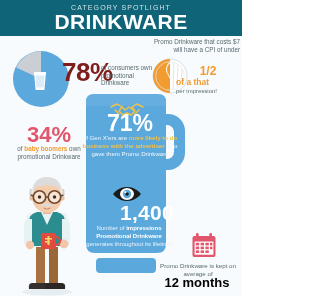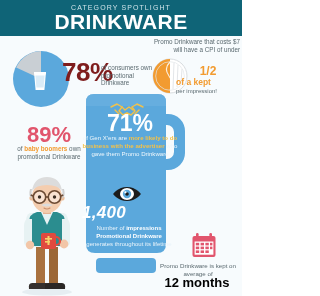--- a/index.html
+++ b/index.html
@@ -80,24 +80,23 @@
   }
   .stat71-cap{
     position:absolute;left:78px;top:134px;width:104px;text-align:center;
     color:#eef7fc;font-size:6.1px;line-height:8px;
   }
   .stat71-cap b{color:#f2c14a;font-weight:bold;}
 
   .eye{position:absolute;left:112px;top:186px;width:30px;height:16px;}
 
   .stat1400{
-    position:absolute;left:82px;top:202px;width:92px;text-align:left;
-    color:#ffffff;font-size:17px;font-weight:bold;line-height:21px;
+    position:absolute;left:82px;top:202px;width:92px;text-align:right;
+    color:#ffffff;font-size:21px;font-weight:bold;line-height:21px;
     letter-spacing:.3px;
-    font-style:italic;
   }
   .stat1400-cap{
     position:absolute;left:84px;top:225px;width:90px;text-align:center;
     color:#e8f3fa;font-size:6px;line-height:7.8px;
   }
   .stat1400-cap b{color:#ffffff;font-weight:bold;}
 
   
   .calendar{position:absolute;left:191px;top:232px;width:26px;height:26px;}
   .cal-cap{
@@ -147,24 +146,24 @@
       <path d="M18 4 C13 9 14 14 17 18 C20 22 21 27 18 32" fill="none" stroke="#ffffff" stroke-width="1.1" opacity=".85"></path>
       <g stroke="#c9cfd4" stroke-width=".6" opacity=".9">
         <path d="M22 5 L21 31"></path>
           <path d="M26 7 L25 29"></path>
           <path d="M30 11 L29 25"></path>
       </g>
       <circle cx="18" cy="18" r="14.3" fill="none" stroke="#e2e6e9" stroke-width=".7"></circle>
     </svg>
   </div>
   <div class="cpi-half">1/2</div>
-  <div class="cpi-cent">of a kept</div>
+  <div class="cpi-cent">of a that</div>
   <div class="cpi-imp">per impression!</div>
 
-  <div class="stat84">89%</div>
+  <div class="stat84">34%</div>
   <div class="stat84-cap"><span>of </span><b>baby boomers</b><span> own promotional Drinkware</span></div>
 
   <div class="mug">
     <svg width="108" height="186" viewBox="0 0 108 186" aria-hidden="true">
 
       <path d="M76 22 h12 a17 17 0 0 1 17 17 v22 a17 17 0 0 1 -17 17 h-12 v-11 h11 a7 7 0 0 0 7 -7 v-20 a7 7 0 0 0 -7 -7 h-11 z" fill="#5ba8dc"></path>
 
       <path d="M6 10 q0 -8 8 -8 h64 q8 0 8 8 v142 q0 9 -9 9 h-62 q-9 0 -9 -9 z" fill="#5ba8dc"></path>
 
       <path d="M6 10 q0 -8 8 -8 h64 q8 0 8 8 v4 h-80 z" fill="#6fb3e2" opacity=".55"></path>

